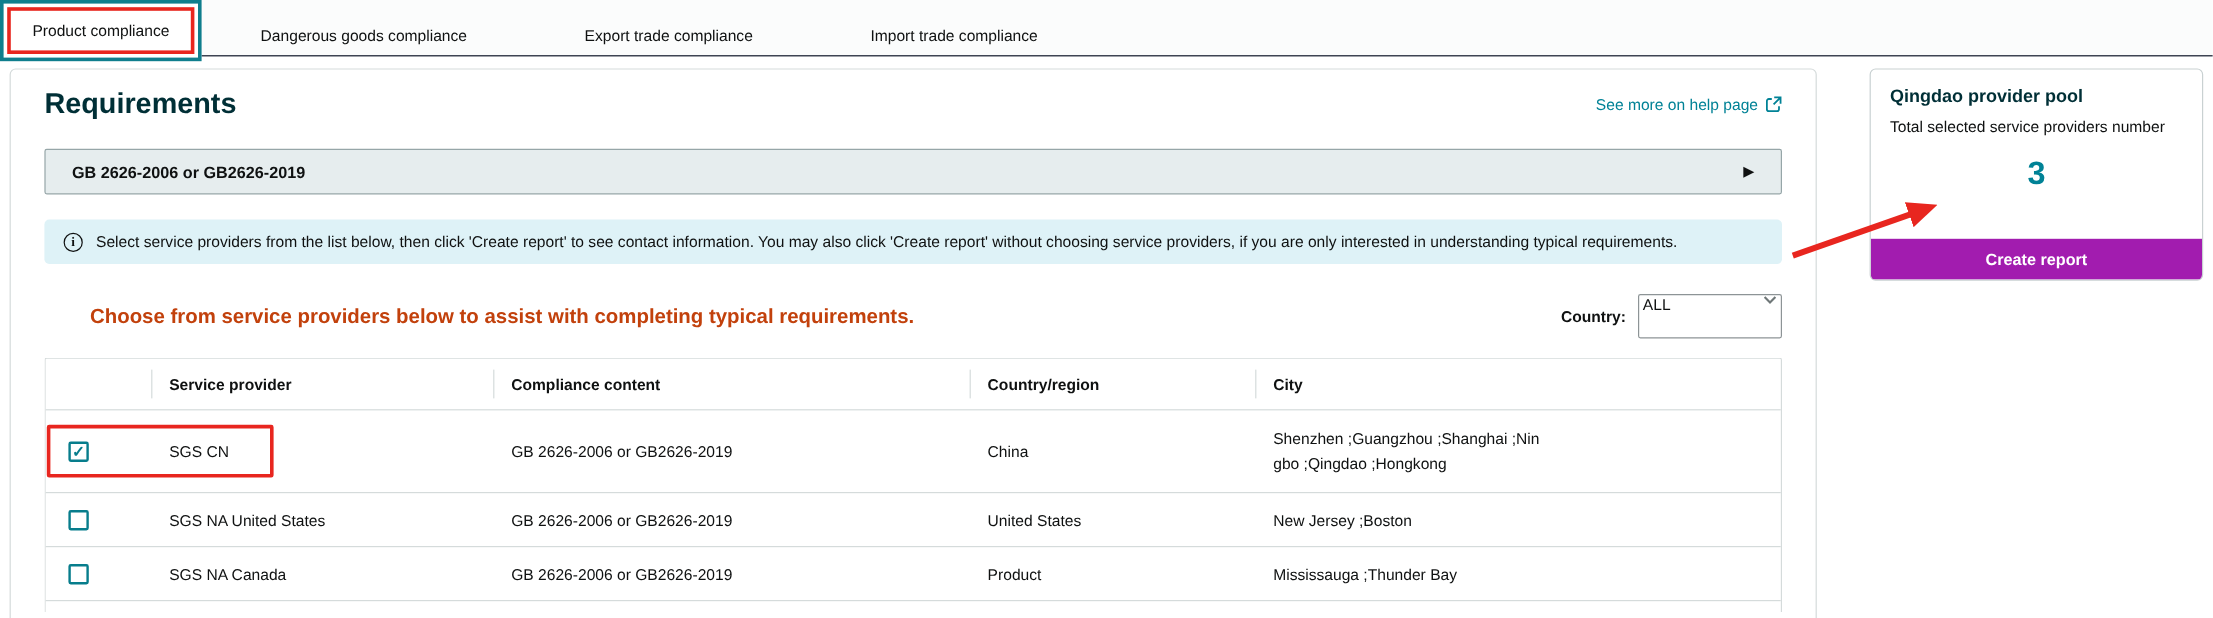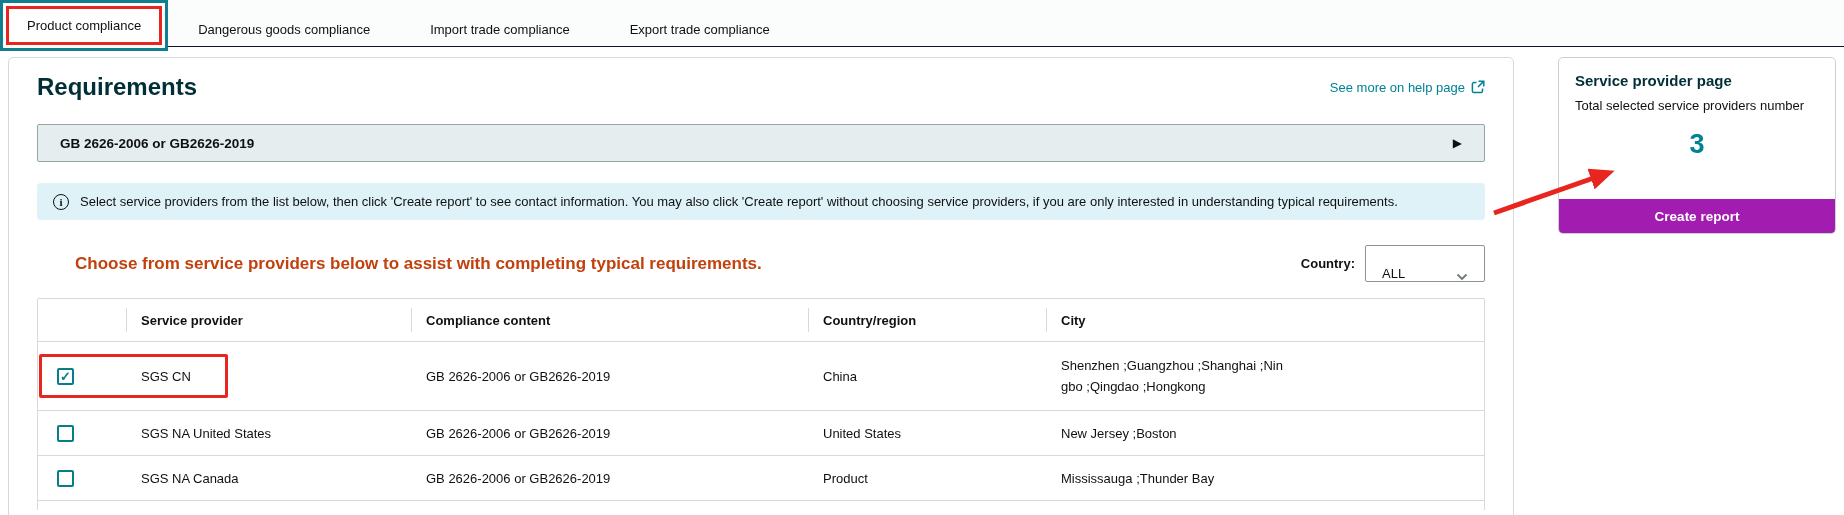--- a/index.html
+++ b/index.html
@@ -18,21 +18,21 @@
     height: 47px;
     border-bottom: 1px solid #0f172a;
     background: #fbfcfc;
     position: relative;
     z-index: 1;
   }
   .tab {
     height: 59px;
     display: flex;
     align-items: center;
-    padding: 0 30px;
+    padding: 0 49px;
     color: #0f1111;
     cursor: pointer;
     white-space: nowrap;
   }
   .tab-selected {
     height: 51px;
     border: 3px solid #0f7e8d;
     background: #ffffff;
     display: flex;
     align-items: stretch;
@@ -136,23 +136,23 @@
   }
   .choose-title { font-size: 17px; font-weight: bold; color: #c2410c; margin-left: 38px; }
   .country-group { display: flex; align-items: center; gap: 10px; }
   .country-label { font-weight: bold; font-size: 13px; }
   .select-box {
     width: 120px; height: 37px;
     border: 1px solid #8d9496;
     border-radius: 2px;
     background: #fff;
     display: flex;
-    align-items: flex-end;
+    align-items: flex-start;
     justify-content: space-between;
-    padding: 0 16px;
+    padding: 0 3px;
     cursor: pointer;
   }
   
   .sp-table {
     margin-top: 16px;
     border: 1px solid #d5dbdb;
     border-bottom: none;
     border-radius: 2px 2px 0 0;
     background: #fff;
   }
@@ -226,24 +226,24 @@
 <div class="tabbar">
   <div class="tab-selected">
     <div class="red-frame">
       <span>Product compliance</span>
     </div>
   </div>
   <div class="tab">
     <span>Dangerous goods compliance</span>
   </div>
   <div class="tab">
+    <span>Export trade compliance</span>
+  </div>
+  <div class="tab">
     <span>Import trade compliance</span>
-  </div>
-  <div class="tab">
-    <span>Export trade compliance</span>
   </div>
 </div>
 
 <div class="main-card">
 
   <div class="req-row">
     <div class="req-title">Requirements</div>
     <a class="help-link">
       <span>See more on help page</span>
       <svg width="14" height="14" viewBox="0 0 14 14">
@@ -334,21 +334,21 @@
       <div class="c-country cell-pad">Product</div>
       <div class="c-city cell-pad">Mississauga ;Thunder Bay</div>
     </div>
 
     <div class="row-stub"></div>
   </div>
 </div>
 
 <div class="side-card">
   <div class="side-inner">
-    <div class="side-title">Service provider page</div>
+    <div class="side-title">Qingdao provider pool</div>
     <div class="side-sub">Total selected service providers number</div>
     <div class="side-count">3</div>
   </div>
   <button class="create-btn">Create report</button>
 </div>
 
 <svg class="anno arrow-anno" width="160" height="70" viewBox="0 0 160 70">
   <defs>
     <marker id="ah" markerWidth="5" markerHeight="4.4" refX="3.6" refY="2.2" orient="auto">
       <path d="M0,0 L5,2.2 L0,4.4 z" fill="#e8261f"></path>

